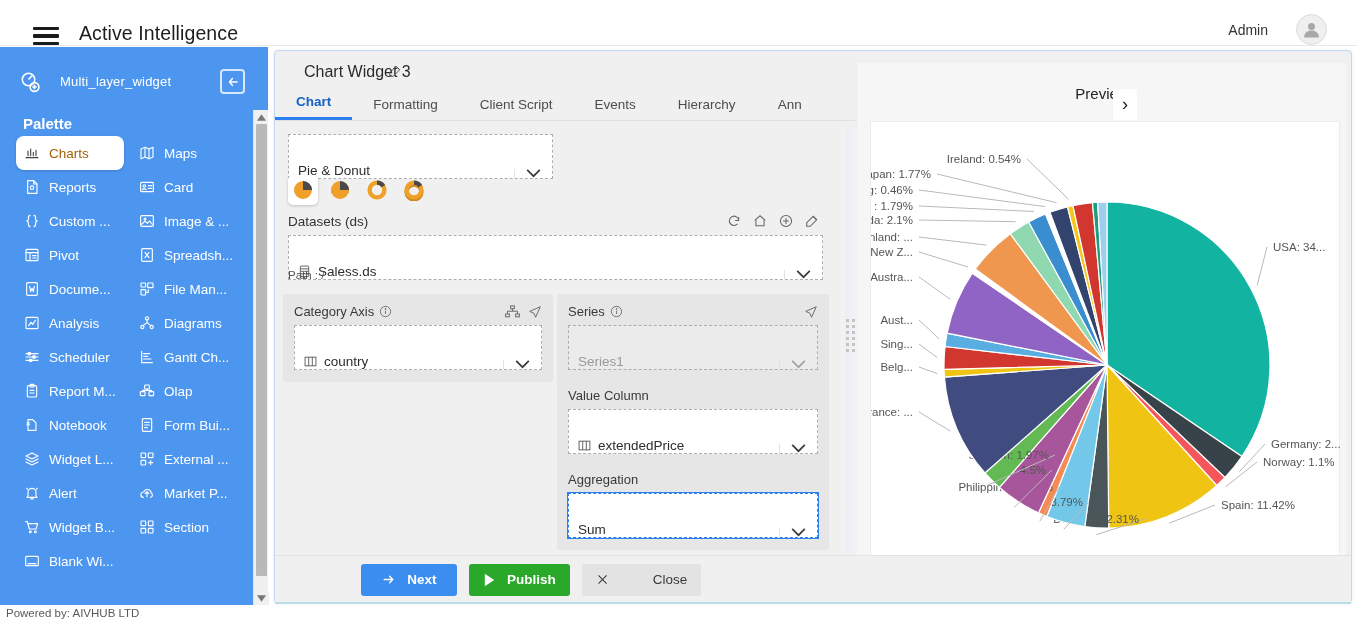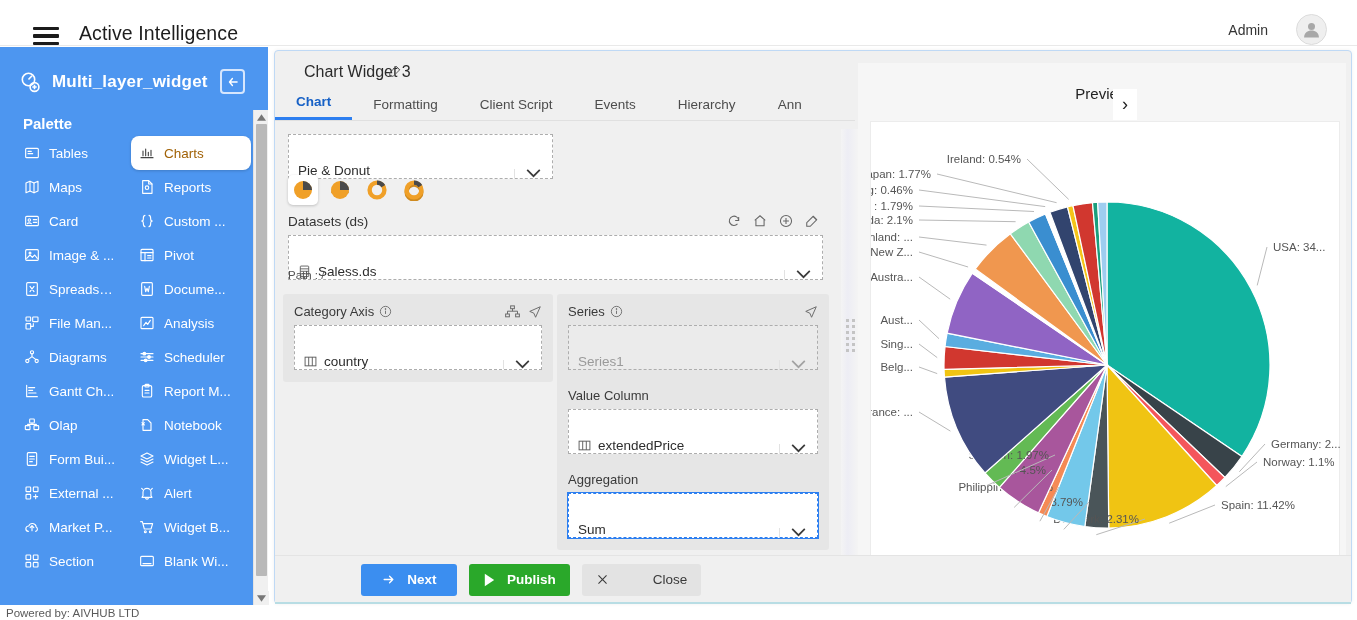--- a/index.html
+++ b/index.html
@@ -32,21 +32,21 @@
 
   
   .sidebar{
     position:absolute; left:0; top:47px; width:268px; height:558px;
     background:#4d96f0;
   }
   .sb-head{
     display:flex; align-items:center; padding:22px 14px 0 18px; color:#fff;
   }
   .sb-head .wicon{ width:24px;height:24px; flex:none; margin-right:10px; }
-  .sb-title{ font-size:17px; font-weight:bold; letter-spacing:.2px; }
+  .sb-title{ font-size:13px; font-weight:normal; letter-spacing:.2px;margin-left:8px; }
   .collapse-btn{
     margin-left:auto; width:25px;height:25px;border:2px solid #d6e6fd; border-radius:4px;
     display:flex;align-items:center;justify-content:center; cursor:pointer;
     margin-right:9px;
   }
   .palette-title{ color:#fff; font-weight:bold; font-size:15px; padding:21px 0 4px 23px; }
   .pal-grid{
     display:grid; grid-template-columns:108px 120px; gap:0px 7px;
     padding:0 0 0 16px; width:260px;
   }
@@ -205,29 +205,20 @@
     <span class="collapse-btn">
       <svg width="14" height="14" viewBox="0 0 24 24" fill="none" stroke="#ffffff" stroke-width="2.4" stroke-linecap="round" stroke-linejoin="round">
         <path d="M19 12H6M11 6l-5 6 5 6"></path>
       </svg>
     </span>
   </div>
 
   <div class="palette-title">Palette</div>
 
   <div class="pal-grid" id="pal-grid">
-      <div class="pal-item">
-        <span class="pi">
-          <svg width="16" height="16" viewBox="0 0 24 24" fill="none" stroke="#ffffff" stroke-width="1.7" stroke-linecap="round" stroke-linejoin="round">
-            <rect x="2.5" y="5" width="19" height="14" rx="1.5"></rect>
-            <path d="M6 9.5h5M6 13h7"></path>
-          </svg>
-        </span>
-        <span class="pal-lab">Tables</span>
-      </div>
       <div class="pal-item active">
         <span class="pi">
           <svg width="16" height="16" viewBox="0 0 24 24" fill="none" stroke="#444" stroke-width="1.7" stroke-linecap="round" stroke-linejoin="round">
             <path d="M3 19h18"></path>
             <path d="M6 16V9M10 16V6M14 16v-5M18 16v-8"></path>
           </svg>
         </span>
         <span class="pal-lab">Charts</span>
       </div>
       <div class="pal-item">

